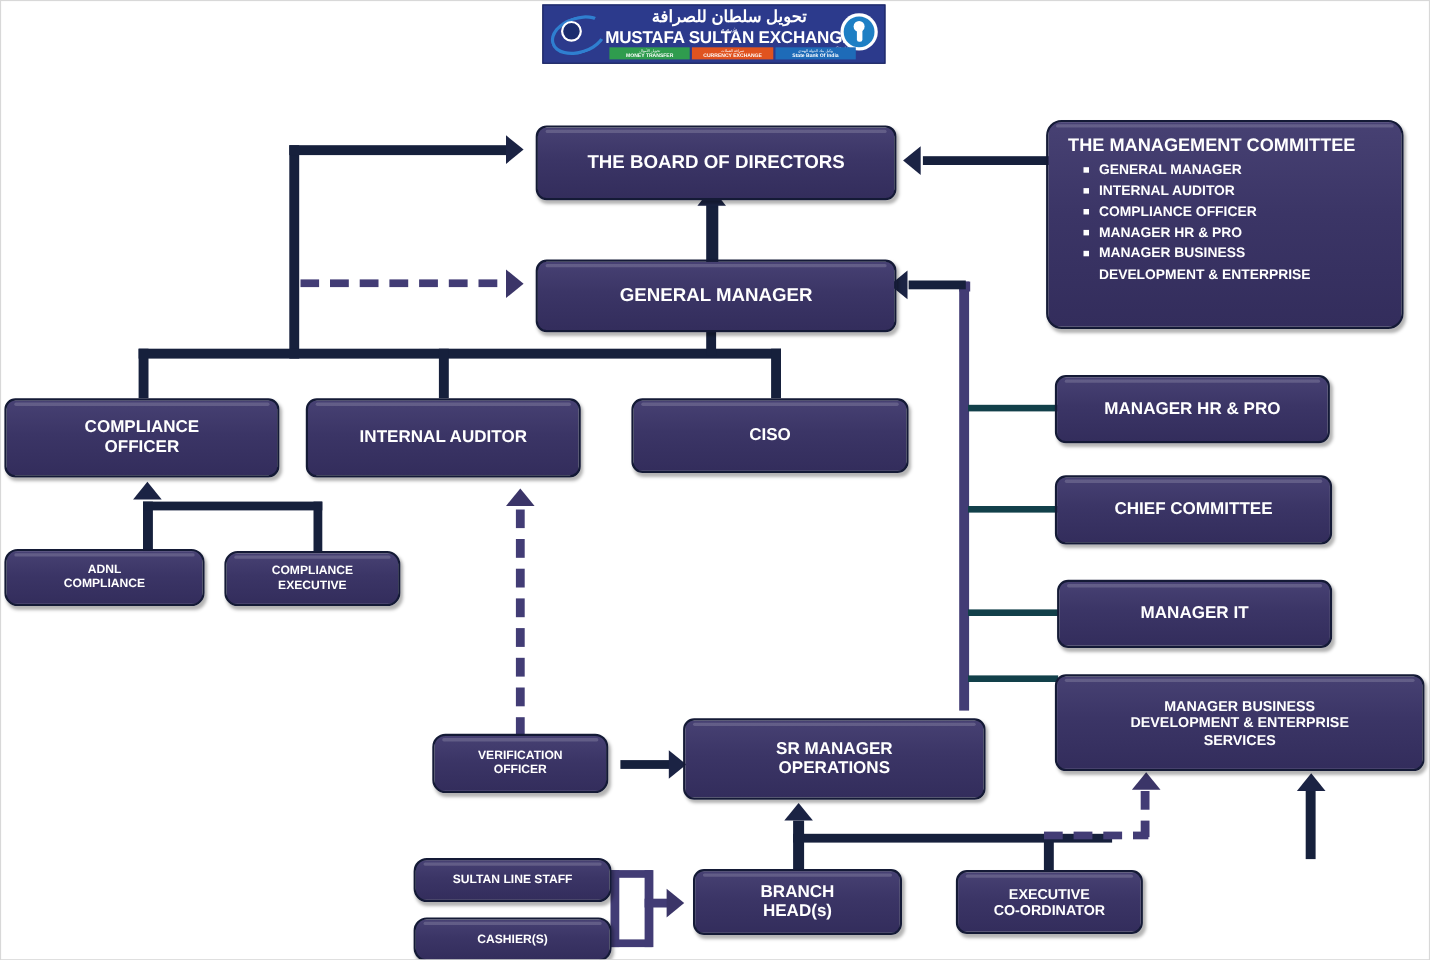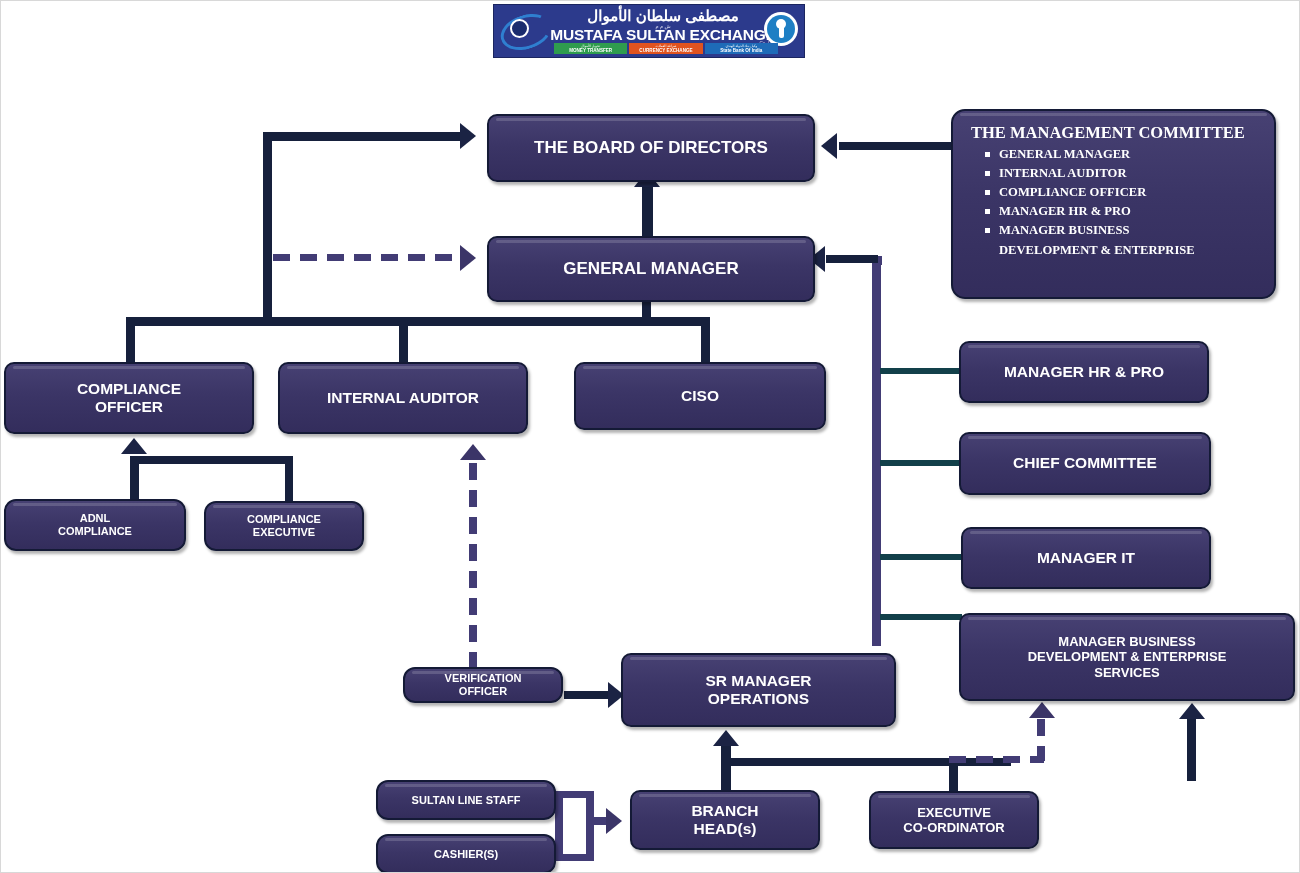--- a/index.html
+++ b/index.html
@@ -207,21 +207,20 @@
   .node.tiny  { font-size: 11px; border-radius: 12px; }
 
   
   #node-mgmt-committee {
     align-items: flex-start;
     justify-content: flex-start;
     text-align: left;
     padding: 12px 12px 8px 18px;
     border-radius: 14px;
     flex-direction: column;
-    font-family: Liberation Serif, serif;
   }
   #node-mgmt-committee .mc-title {
     font-size: 16.5px;
     font-weight: bold;
     line-height: 1.2;
     position: relative;
     z-index: 2;
   }
   #node-mgmt-committee ul {
     margin: 2px 0 0 0;
@@ -305,21 +304,21 @@
 </head>
 <body>
 
 <div id="page">
 
   <div id="logo-banner">
     <div class="logo-mark">
       <div class="logo-swoosh"></div>
       <div class="logo-globe"></div>
     </div>
-    <div class="logo-arabic">مصطفى سلطان الأموال</div>
+    <div class="logo-arabic">تحويل سلطان للصرافة</div>
     <div class="logo-arabic-sub">ش م م</div>
     <div class="logo-main">MUSTAFA SULTAN EXCHANGE</div>
     <div class="logo-llc">Co. LLC</div>
     <div class="logo-sbi">
       <div class="logo-sbi-inner">
         <div class="logo-sbi-dot"></div>
         <div class="logo-sbi-key"></div>
       </div>
     </div>
     <div class="logo-strip">
@@ -451,21 +450,21 @@
   <div class="node med" id="node-manager-it" style="left:960px; top:526px; width:250px; height:62px;">
     <span class="nlabel">MANAGER IT</span>
   </div>
 
   <div class="node small" id="node-manager-business-dev" style="left:958px; top:612px; width:336px; height:88px;">
     <span class="nlabel">MANAGER BUSINESS
 DEVELOPMENT &amp; ENTERPRISE
 SERVICES</span>
   </div>
 
-  <div class="node tiny" id="node-verification-officer" style="left:402px; top:666px; width:160px; height:36px;">
+  <div class="node tiny" id="node-verification-officer" style="left:392px; top:666px; width:160px; height:54px;">
     <span class="nlabel">VERIFICATION
 OFFICER</span>
   </div>
 
   <div class="node med" id="node-sr-manager-operations" style="left:620px; top:652px; width:275px; height:74px;text-align:center;">
     <span class="nlabel">SR MANAGER
 OPERATIONS</span>
   </div>
 
   <div class="node tiny" id="node-front-line-staff" style="left:375px; top:779px; width:180px; height:40px;">

